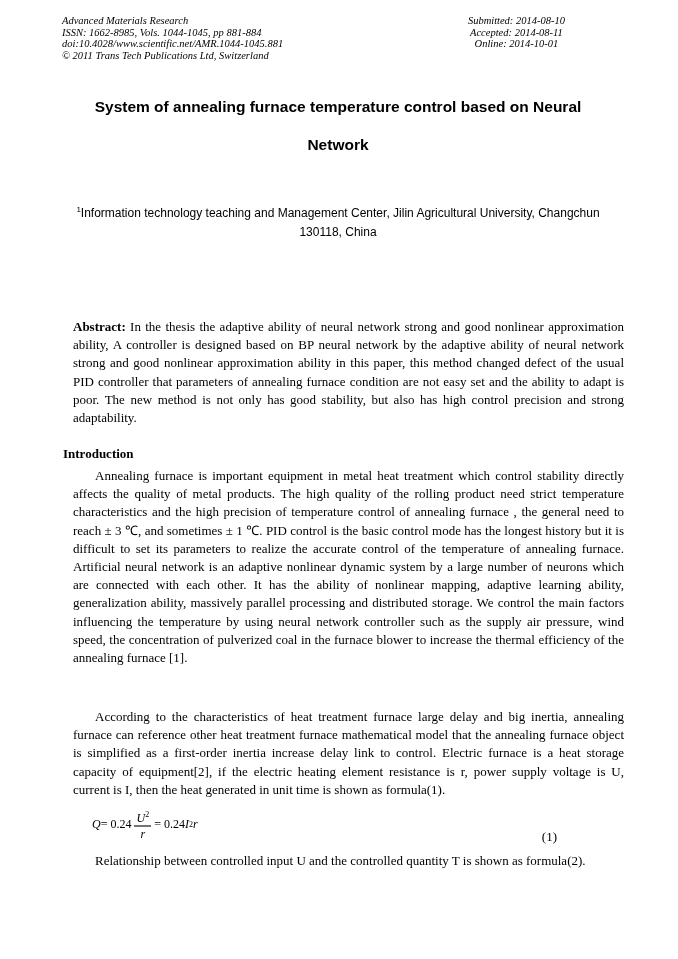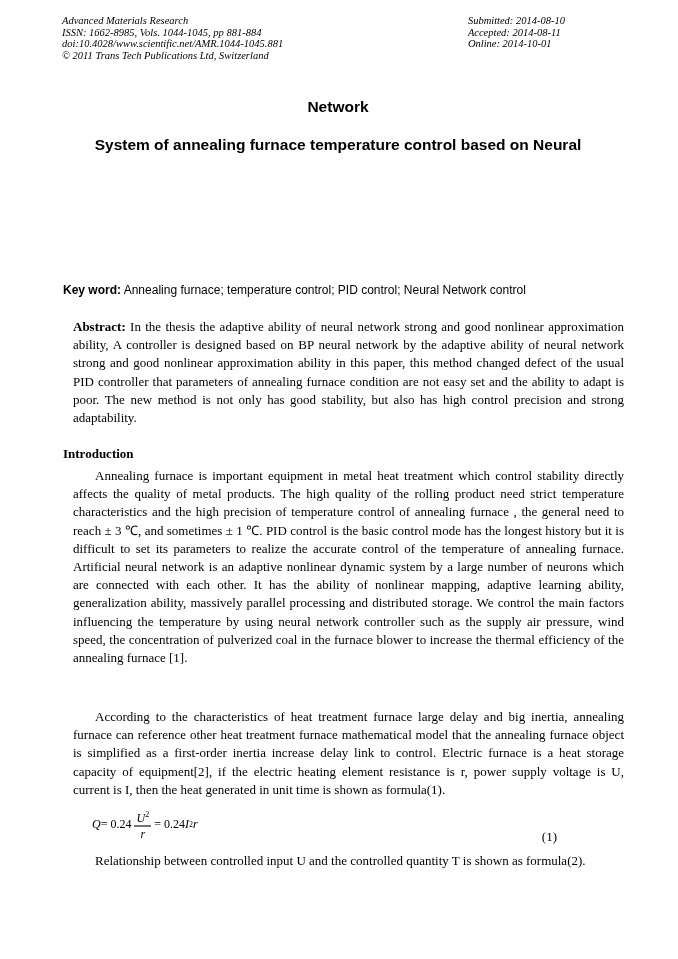--- a/index.html
+++ b/index.html
@@ -1,19 +1,19 @@
 <!DOCTYPE html>
 <html><head>
 <meta charset="utf-8">
 <style>
   html, body { margin: 0; padding: 0; background: #ffffff; }
   body { width: 678px; height: 959px; position: relative; overflow: hidden; color: #000; }
   .page { position: absolute; left: 0; top: 0; width: 628px; height: 959px; }
   .hdr-left { position: absolute; left: 62px; top: 15px; font-family: "Liberation Serif", serif; font-style: italic; font-size: 10.5px; line-height: 11.5px; }
-  .hdr-right { position: absolute; right: 63px; top: 15px; text-align: left; font-family: "Liberation Serif", serif; font-style: italic; font-size: 10.5px; line-height: 11.5px; }
+  .hdr-right { position: absolute; right: 63px; top: 15px; text-align: center; font-family: "Liberation Serif", serif; font-style: italic; font-size: 10.5px; line-height: 11.5px; }
   .title { position: absolute; left: 62px; width: 552px; top: 88px; text-align: center; font-family: "Liberation Sans", sans-serif; font-weight: bold; font-size: 15.5px; line-height: 38px; }
   .authors { position: absolute; left: 62px; width: 552px; top: 166px; text-align: center; font-family: "Liberation Sans", sans-serif; font-size: 15px; }
   .authors sup, .affil sup, .emails sup { font-size: 8px; }
   .affil { position: absolute; left: 62px; width: 552px; top: 200px; text-align: center; font-family: "Liberation Sans", sans-serif; font-size: 12px; line-height: 19px; }
   .emails { position: absolute; left: 62px; width: 552px; top: 243px; text-align: center; font-family: "Liberation Sans", sans-serif; font-size: 12px; }
   .keywords { position: absolute; left: 63px; width: 552px; top: 283px; font-family: "Liberation Sans", sans-serif; font-size: 12px; }
   .keywords b { font-weight: bold; }
   .para { position: absolute; left: 73px; width: 551px; font-family: "Liberation Serif", serif; font-size: 13px; line-height: 18.2px; text-align: justify; }
   .para.indent { text-indent: 22px; }
   .abstract { top: 318px; }
@@ -44,30 +44,30 @@
     <div>© 2011 Trans Tech Publications Ltd, Switzerland</div>
   </div>
 
   <div class="hdr-right">
     <div>Submitted: 2014-08-10</div>
     <div>Accepted: 2014-08-11</div>
     <div>Online: 2014-10-01</div>
   </div>
 
   <div class="title">
+    <div>System of annealing furnace temperature control based on Neural</div>
     <div>Network</div>
-    <div>System of annealing furnace temperature control based on Neural</div>
   </div>
 
 
+  <div class="affil">
+    <sup>1</sup><span>Information technology teaching and Management Center, Jilin Agricultural University, Changchun 130118, China</span>
+  </div>
 
 
-  <div class="keywords">
-    <b>Key word:</b><span> Annealing furnace; temperature control; PID control; Neural Network control</span>
-  </div>
 
   <div class="para abstract">
     <b>Abstract:</b><span> In the thesis the adaptive ability of neural network strong and good nonlinear approximation ability, A controller is designed based on BP neural network by the adaptive ability of neural network strong and good nonlinear approximation ability in this paper, this method changed defect of the usual PID controller that parameters of annealing furnace condition are not easy set and the ability to adapt is poor. The new method is not only has good stability, but also has high control precision and strong adaptability.</span>
   </div>
 
   <div class="heading h-intro">Introduction</div>
   <div class="para indent p-intro">Annealing furnace is important equipment in metal heat treatment which control stability directly affects the quality of metal products. The high quality of the rolling product need strict temperature characteristics and the high precision of temperature control of annealing furnace , the general need to reach ± 3 ℃, and sometimes ± 1 ℃. PID control is the basic control mode has the longest history but it is difficult to set its parameters to realize the accurate control of the temperature of annealing furnace. Artificial neural network is an adaptive nonlinear dynamic system by a large number of neurons which are connected with each other. It has the ability of nonlinear mapping, adaptive learning ability, generalization ability, massively parallel processing and distributed storage. We control the main factors influencing the temperature by using neural network controller such as the supply air pressure, wind speed, the concentration of pulverized coal in the furnace blower to increase the thermal efficiency of the annealing furnace [1].</div>
 
   <div class="para indent p-choice">According to the characteristics of heat treatment furnace large delay and big inertia, annealing furnace can reference other heat treatment furnace mathematical model that the annealing furnace object is simplified as a first-order inertia increase delay link to control. Electric furnace is a heat storage capacity of equipment[2], if the electric heating element resistance is r, power supply voltage is U, current is I, then the heat generated in unit time is shown as formula(1).</div>
 

